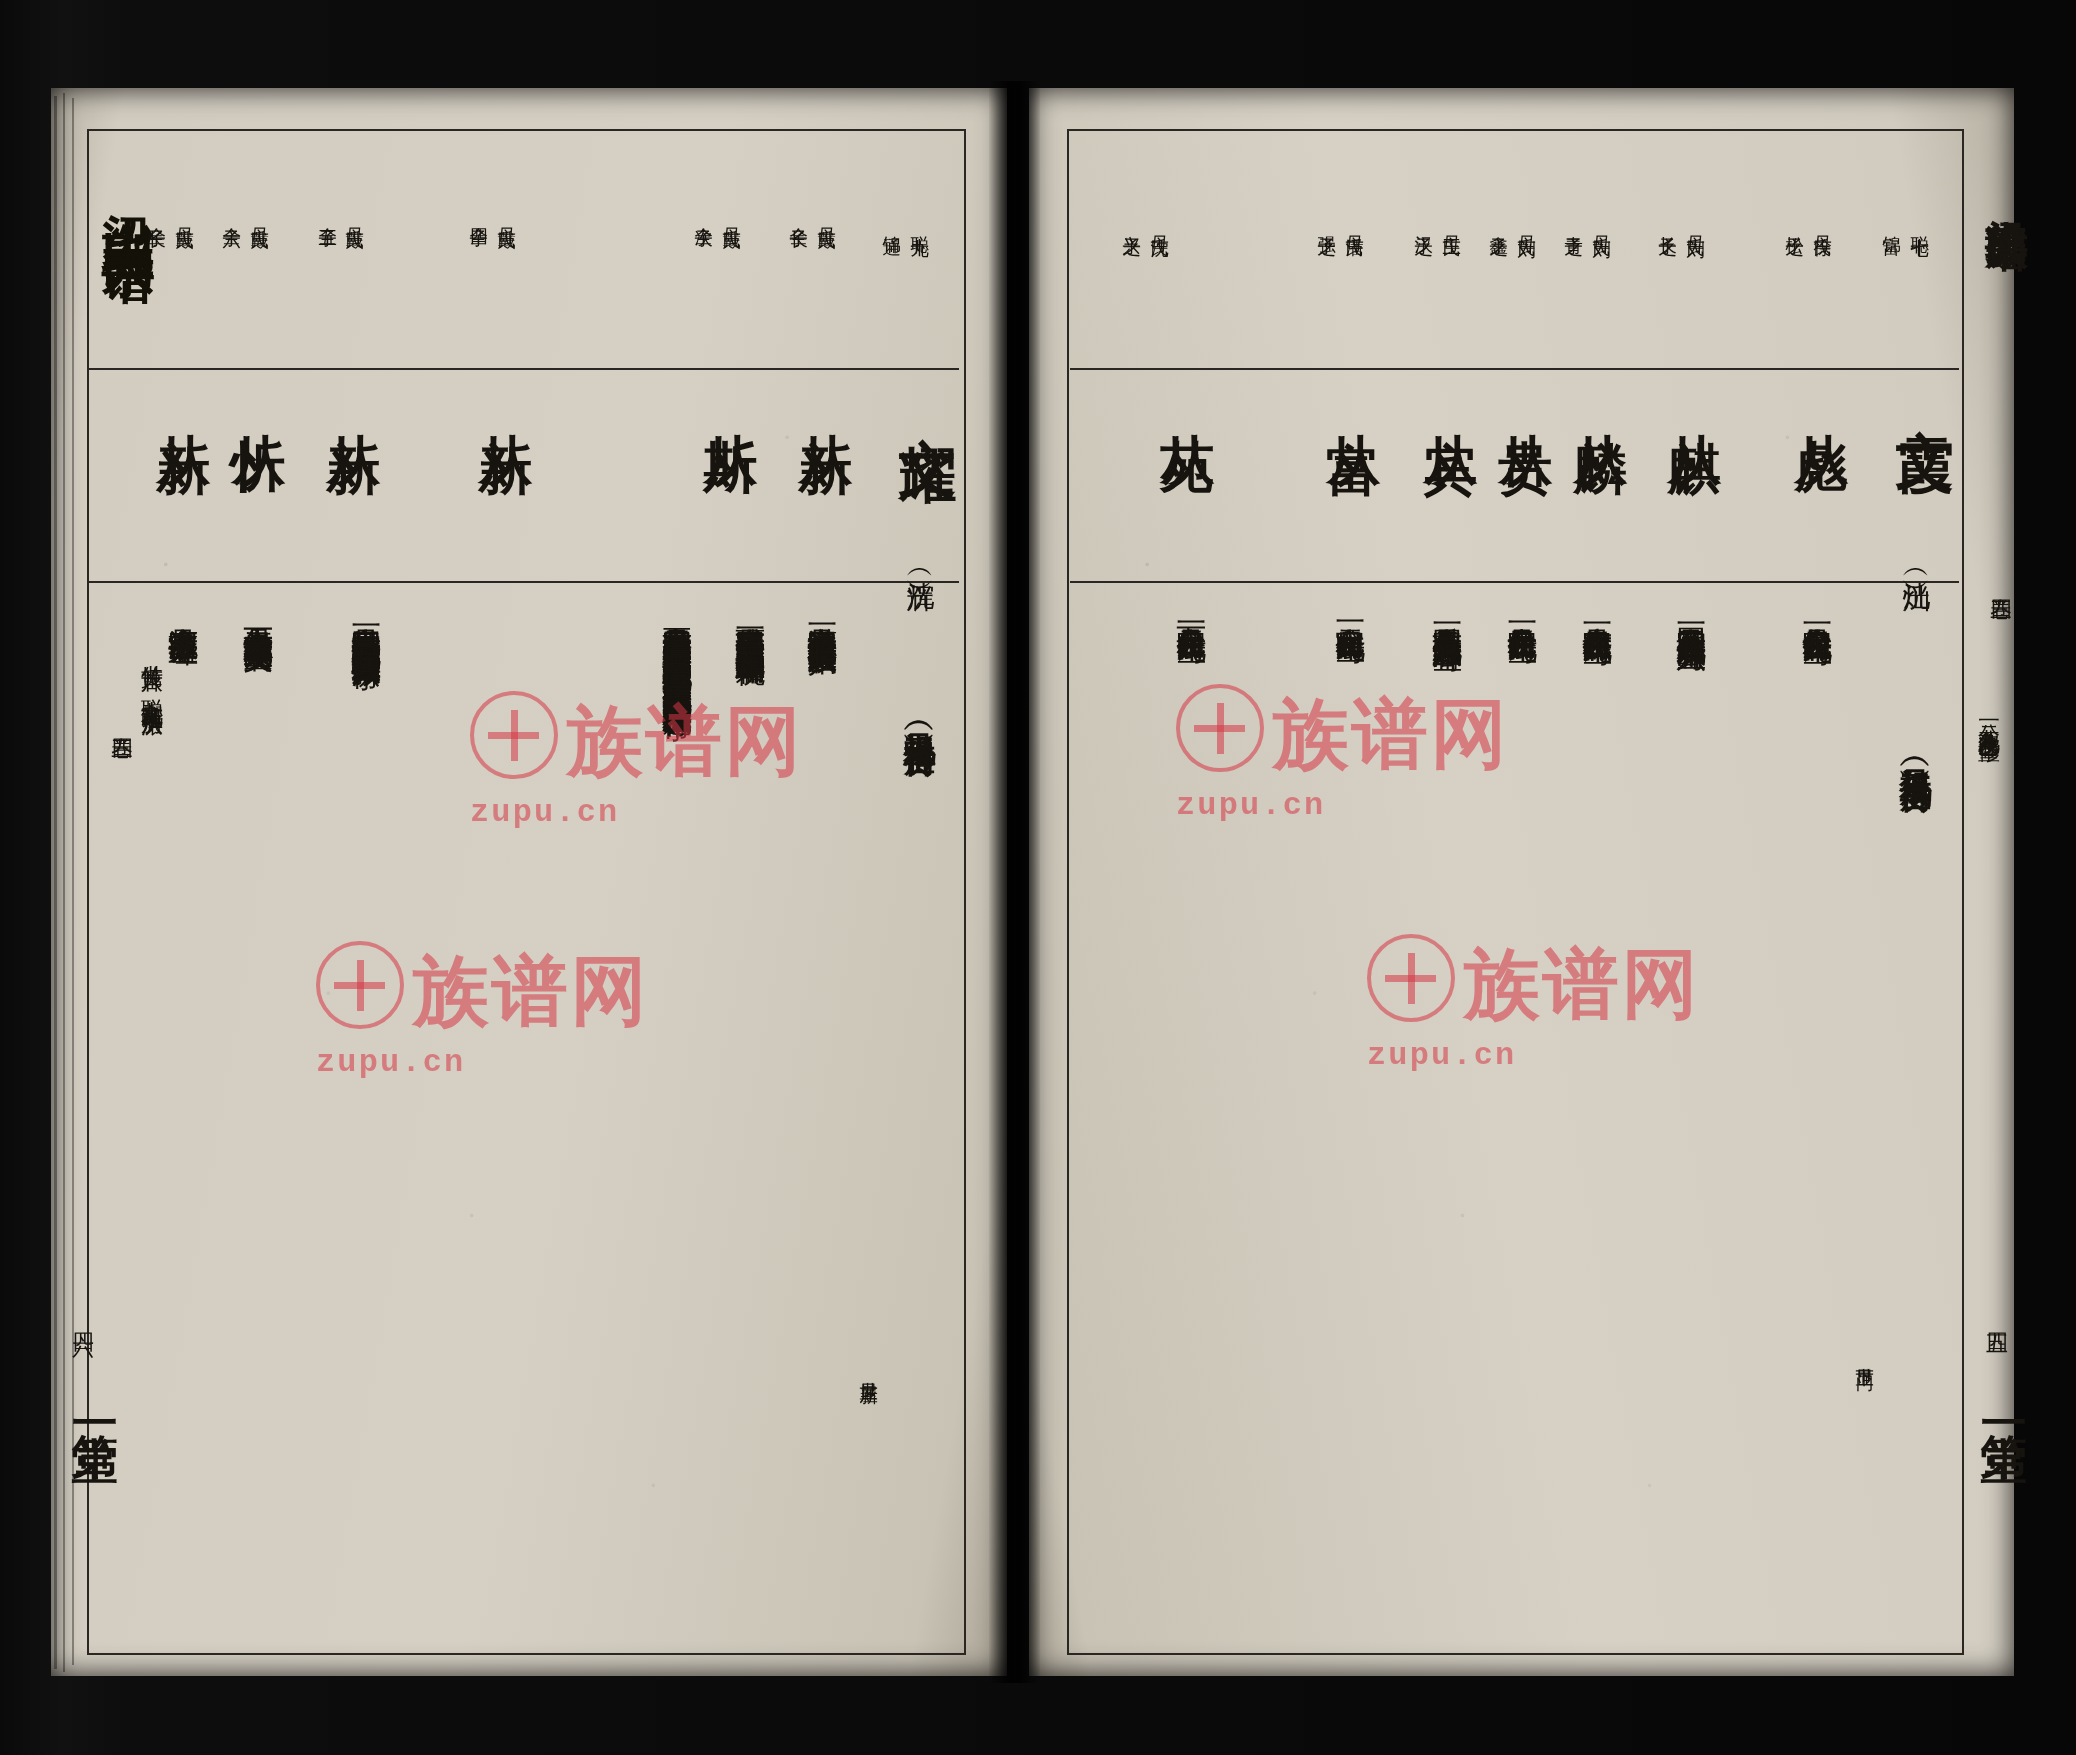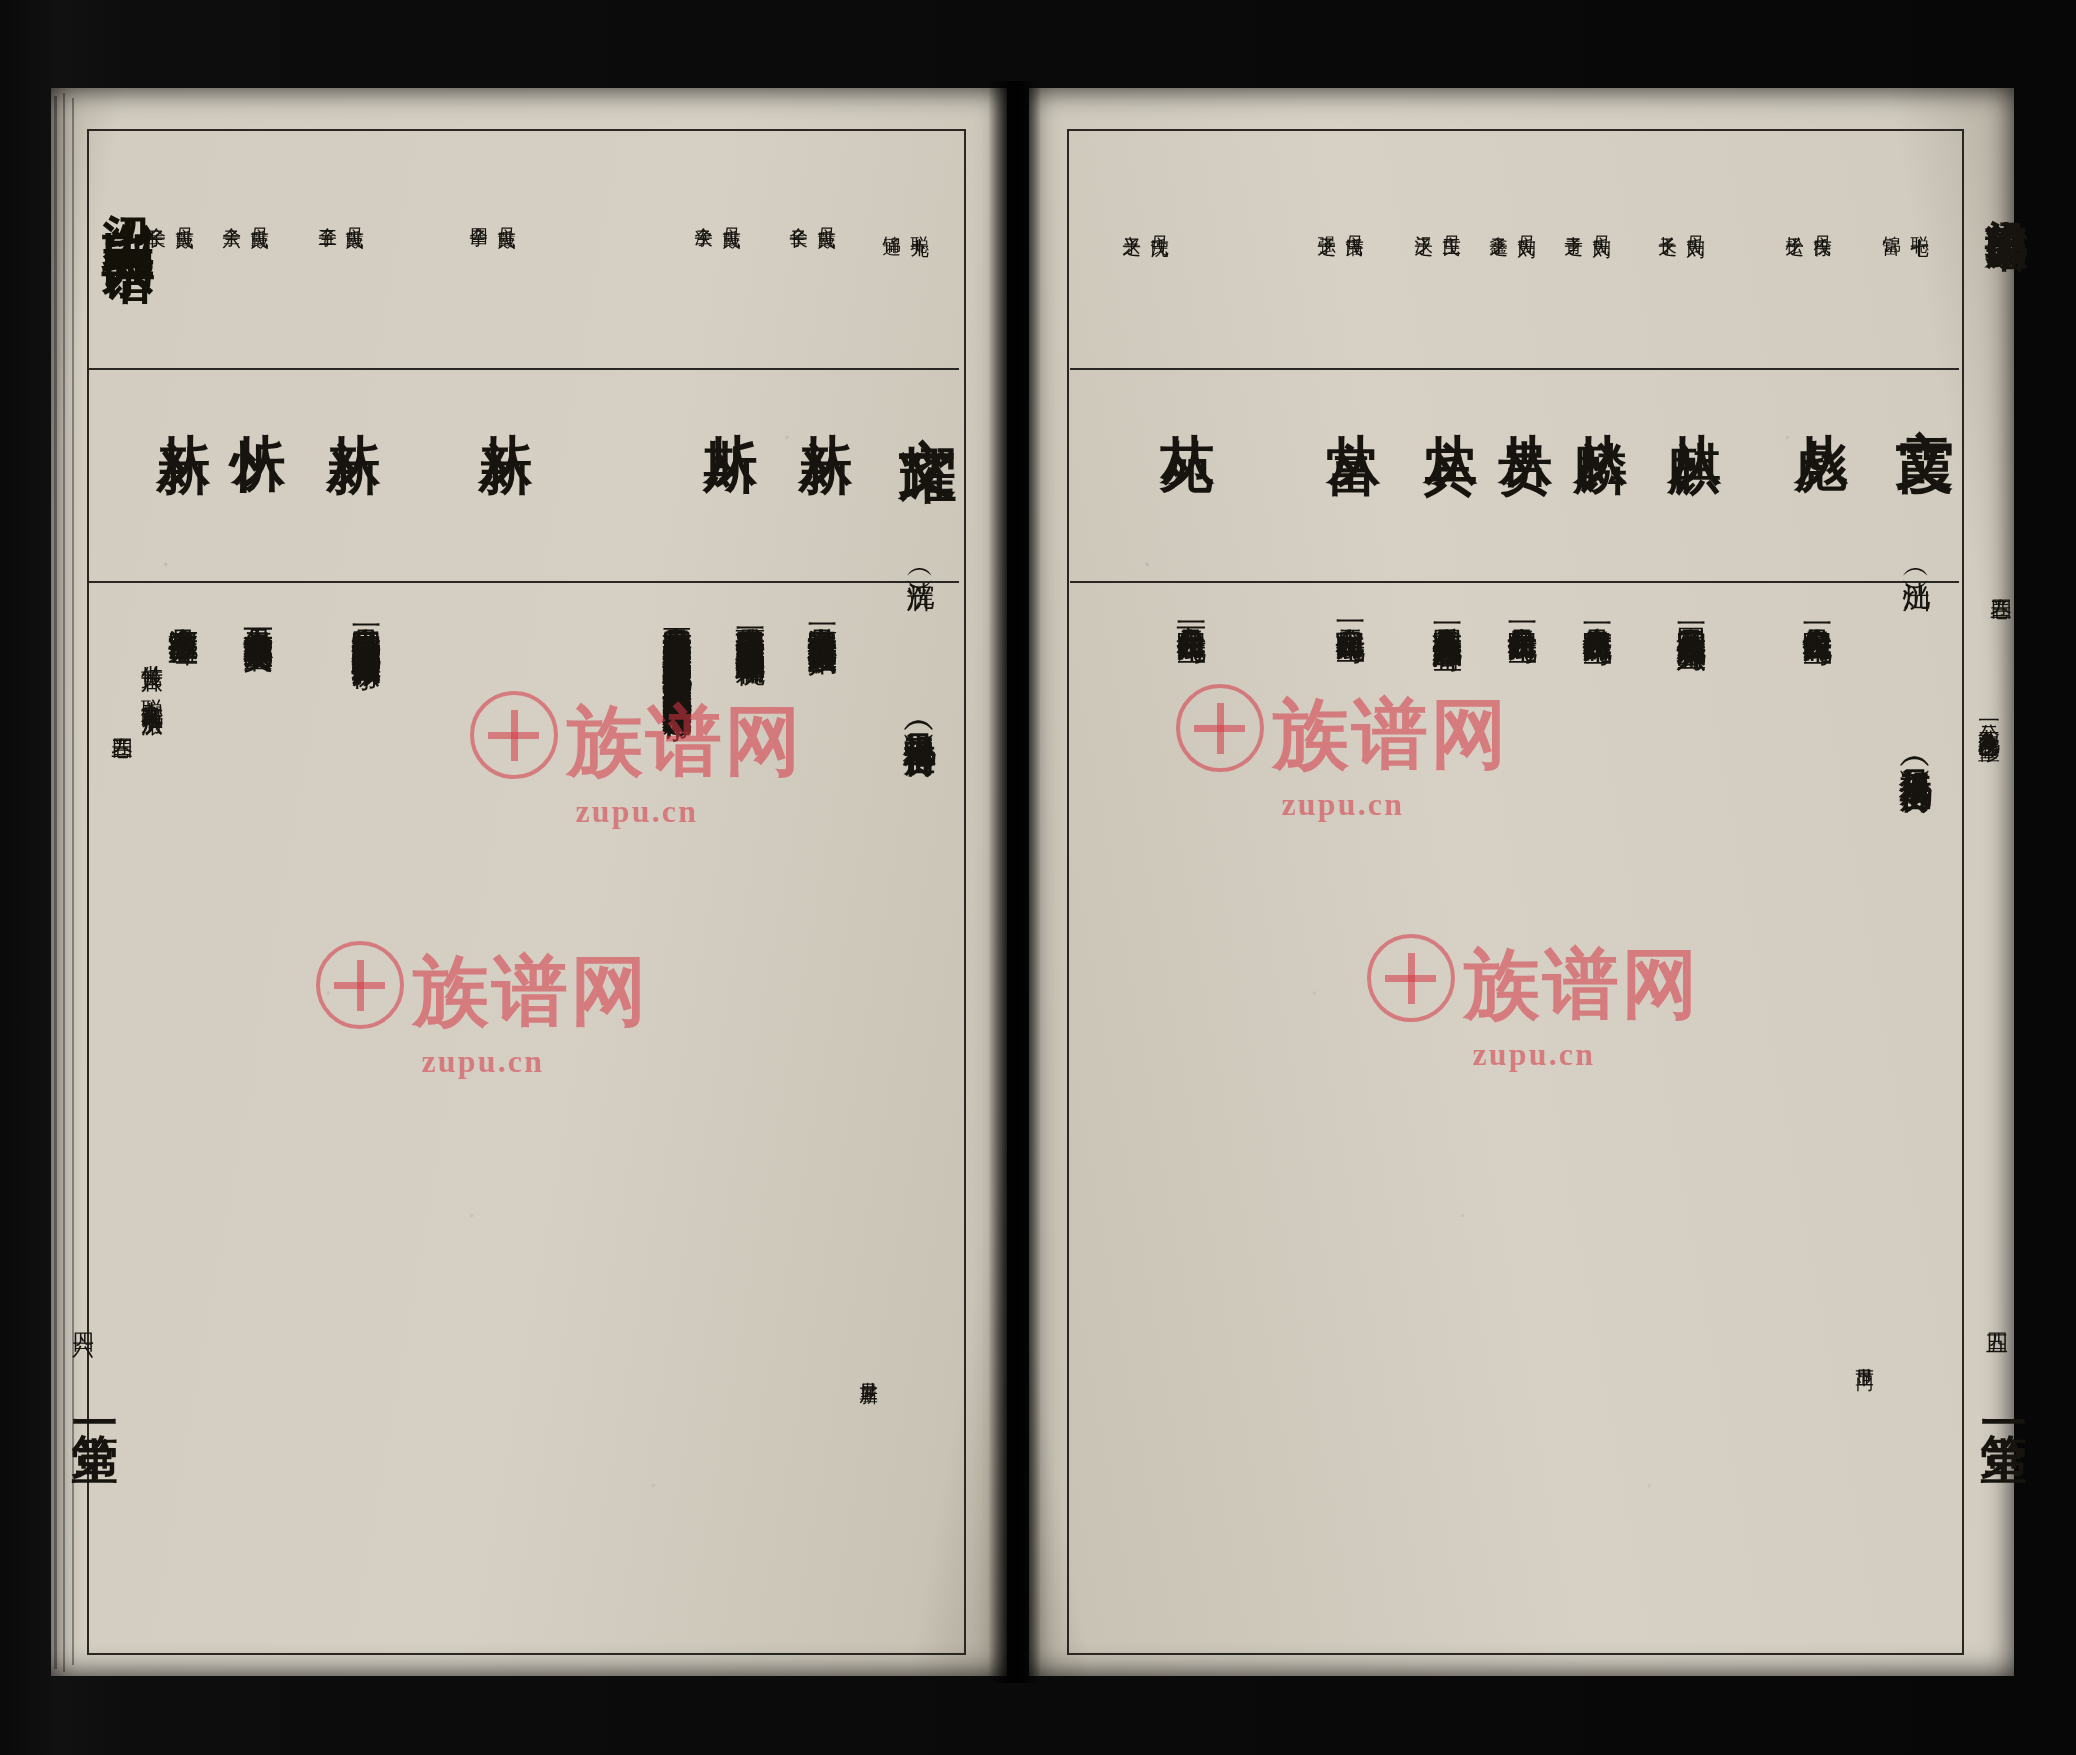--- a/index.html
+++ b/index.html
@@ -49,23 +49,23 @@
   
   .rule{position:absolute;height:2.2px;background:#2a2621;}
 
   
   .spine{position:absolute;left:94px;top:169px;writing-mode:vertical-rl;
          text-orientation:upright;font-size:53px;font-weight:700;color:#141108;
          letter-spacing:7.4px;}
 
   
   .wm{position:absolute;color:rgba(214,54,70,.55);font-weight:700;
-      font-family:Liberation Serif, serif;
+      font-family:Liberation Mono, monospace;
       letter-spacing:2.9px;pointer-events:none;}
-  .wm .sub{display:block;font-size:.42em;letter-spacing:2.2px;text-align:center;}
+  .wm .sub{display:block;font-size:.42em;letter-spacing:2.2px;}
   .wm-badge{display:inline-block;width:1.05em;height:1.05em;border-radius:50%;
       border:4.4px solid rgba(214,54,70,.55);position:relative;vertical-align:-14%;
       margin-right:.12em;}
   .wm-badge::before,.wm-badge::after{content:"";position:absolute;background:rgba(214,54,70,.55);}
   .wm-badge::before{left:18%;top:46%;width:64%;height:9%;}
   .wm-badge::after{left:46%;top:18%;width:9%;height:64%;}
 
   
   .speckle{position:absolute;inset:0;opacity:.16;pointer-events:none;
     background-image:

